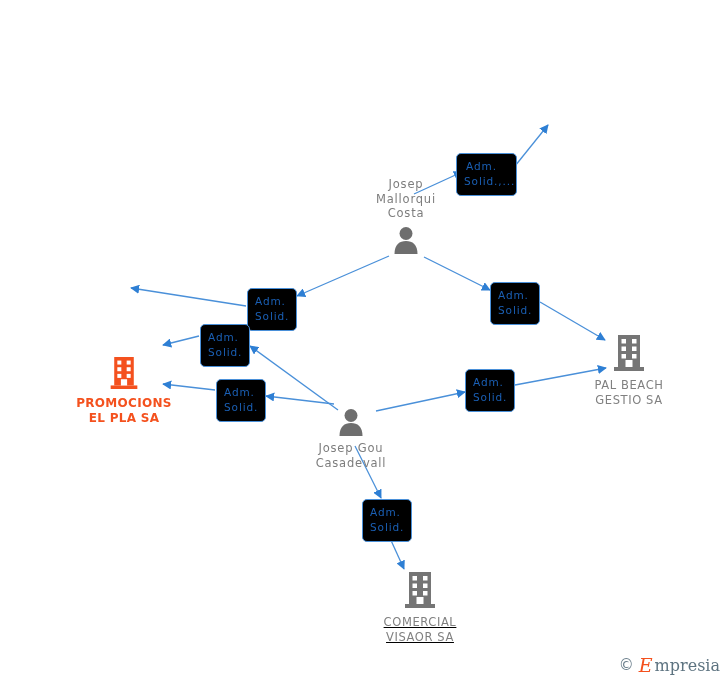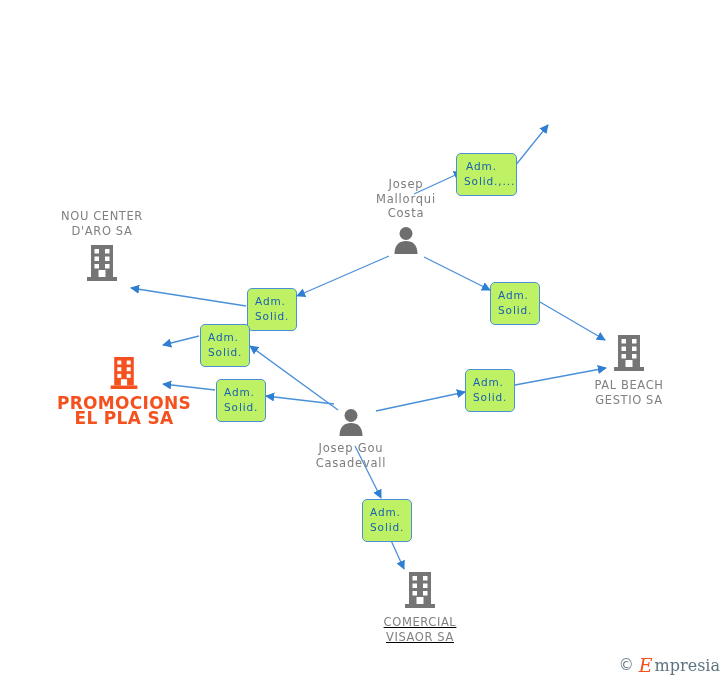--- a/index.html
+++ b/index.html
@@ -46,36 +46,36 @@
     white-space: pre-line;
   }
   
   .node-company .caption {
     color: #808080;
   }
   
   .node-company-focus .caption {
     color: #f4511e;
     font-weight: bold;
-    font-size: 17px;
+    font-size: 12px;
     letter-spacing: 0.3px;
   }
   
   .node-person .caption {
     color: #7d7d7d;
     letter-spacing: 0.8px;
   }
   .cap-above .caption { margin-bottom: 5px; }
   .cap-below .caption { margin-top: 5px; }
 
   
   .edge-label {
     position: absolute;
     box-sizing: border-box;
-    background: #bef264;
+    background: #000000;
     border: 1.4px solid #4a90d9;
     border-radius: 5px;
     color: #1a5fb4;
     font-size: 10.5px;
     letter-spacing: 0.9px;
     line-height: 15px;
     padding: 5px 17px 6px 7px;
     text-align: center;
     white-space: pre-line;
     z-index: 4;
@@ -163,96 +163,77 @@
   <div class="edge-label" style="left:216px; top:379px; width:50px;">Adm.
 Solid.</div>
 
   <div class="edge-label" style="left:465px; top:369px; width:50px;">Adm.
 Solid.</div>
 
   <div class="edge-label" style="left:362px; top:499px; width:50px;">Adm.
 Solid.</div>
 
 
-  <div class="node node-company cap-above" style="left:102px; top:209px;">
-    <span class="caption">NOU CENTER
-D'ARO SA</span>
+
+  <div class="node node-company-focus cap-below" style="left:124px; top:355px;">
+    <span class="glyph">
+      <svg width="32" height="36" viewBox="0 0 36 40" xmlns="http://www.w3.org/2000/svg">
+        <rect x="7" y="2" width="22" height="32" fill="#f4511e"></rect>
+        <rect x="3" y="34" width="30" height="4" fill="#f4511e"></rect>
+        <g fill="#ffffff">
+          <rect x="10.5" y="6" width="4.5" height="4.5"></rect>
+          <rect x="21" y="6" width="4.5" height="4.5"></rect>
+          <rect x="10.5" y="13.5" width="4.5" height="4.5"></rect>
+          <rect x="21" y="13.5" width="4.5" height="4.5"></rect>
+          <rect x="10.5" y="21" width="4.5" height="4.5"></rect>
+          <rect x="21" y="21" width="4.5" height="4.5"></rect>
+          <rect x="14.5" y="27" width="7" height="7"></rect>
+        </g>
+      </svg>
+    </span>
+    <span class="caption">PROMOCIONS
+EL PLA SA</span>
+  </div>
+
+  <div class="node node-company cap-below" style="left:629px; top:333px;">
     <span class="glyph">
       <svg width="36" height="40" viewBox="0 0 36 40" xmlns="http://www.w3.org/2000/svg">
         <rect x="7" y="2" width="22" height="32" fill="#757575"></rect>
         <rect x="3" y="34" width="30" height="4" fill="#757575"></rect>
         <g fill="#ffffff">
           <rect x="10.5" y="6" width="4.5" height="4.5"></rect>
           <rect x="21" y="6" width="4.5" height="4.5"></rect>
           <rect x="10.5" y="13.5" width="4.5" height="4.5"></rect>
           <rect x="21" y="13.5" width="4.5" height="4.5"></rect>
           <rect x="10.5" y="21" width="4.5" height="4.5"></rect>
           <rect x="21" y="21" width="4.5" height="4.5"></rect>
           <rect x="14.5" y="27" width="7" height="7"></rect>
         </g>
       </svg>
     </span>
-  </div>
-
-  <div class="node node-company-focus cap-below" style="left:124px; top:355px;">
-    <span class="glyph">
-      <svg width="32" height="36" viewBox="0 0 36 40" xmlns="http://www.w3.org/2000/svg">
-        <rect x="7" y="2" width="22" height="32" fill="#f4511e"></rect>
-        <rect x="3" y="34" width="30" height="4" fill="#f4511e"></rect>
-        <g fill="#ffffff">
-          <rect x="10.5" y="6" width="4.5" height="4.5"></rect>
-          <rect x="21" y="6" width="4.5" height="4.5"></rect>
-          <rect x="10.5" y="13.5" width="4.5" height="4.5"></rect>
-          <rect x="21" y="13.5" width="4.5" height="4.5"></rect>
-          <rect x="10.5" y="21" width="4.5" height="4.5"></rect>
-          <rect x="21" y="21" width="4.5" height="4.5"></rect>
-          <rect x="14.5" y="27" width="7" height="7"></rect>
-        </g>
-      </svg>
-    </span>
-    <span class="caption">PROMOCIONS
-EL PLA SA</span>
-  </div>
-
-  <div class="node node-company cap-below" style="left:629px; top:333px;">
+    <span class="caption">PAL BEACH
+GESTIO SA</span>
+  </div>
+
+  <div class="node node-company cap-below" style="left:420px; top:570px;text-decoration:underline;">
     <span class="glyph">
       <svg width="36" height="40" viewBox="0 0 36 40" xmlns="http://www.w3.org/2000/svg">
         <rect x="7" y="2" width="22" height="32" fill="#757575"></rect>
         <rect x="3" y="34" width="30" height="4" fill="#757575"></rect>
         <g fill="#ffffff">
           <rect x="10.5" y="6" width="4.5" height="4.5"></rect>
           <rect x="21" y="6" width="4.5" height="4.5"></rect>
           <rect x="10.5" y="13.5" width="4.5" height="4.5"></rect>
           <rect x="21" y="13.5" width="4.5" height="4.5"></rect>
           <rect x="10.5" y="21" width="4.5" height="4.5"></rect>
           <rect x="21" y="21" width="4.5" height="4.5"></rect>
           <rect x="14.5" y="27" width="7" height="7"></rect>
         </g>
       </svg>
     </span>
-    <span class="caption">PAL BEACH
-GESTIO SA</span>
-  </div>
-
-  <div class="node node-company cap-below" style="left:420px; top:570px;text-decoration:underline;">
-    <span class="glyph">
-      <svg width="36" height="40" viewBox="0 0 36 40" xmlns="http://www.w3.org/2000/svg">
-        <rect x="7" y="2" width="22" height="32" fill="#757575"></rect>
-        <rect x="3" y="34" width="30" height="4" fill="#757575"></rect>
-        <g fill="#ffffff">
-          <rect x="10.5" y="6" width="4.5" height="4.5"></rect>
-          <rect x="21" y="6" width="4.5" height="4.5"></rect>
-          <rect x="10.5" y="13.5" width="4.5" height="4.5"></rect>
-          <rect x="21" y="13.5" width="4.5" height="4.5"></rect>
-          <rect x="10.5" y="21" width="4.5" height="4.5"></rect>
-          <rect x="21" y="21" width="4.5" height="4.5"></rect>
-          <rect x="14.5" y="27" width="7" height="7"></rect>
-        </g>
-      </svg>
-    </span>
     <span class="caption">COMERCIAL
 VISAOR SA</span>
   </div>
 
   <div class="node node-person cap-above" style="left:406px; top:177px;">
     <span class="caption">Josep
 Mallorqui
 Costa</span>
     <span class="glyph">
       <svg width="30" height="28" viewBox="0 0 30 28" xmlns="http://www.w3.org/2000/svg">

